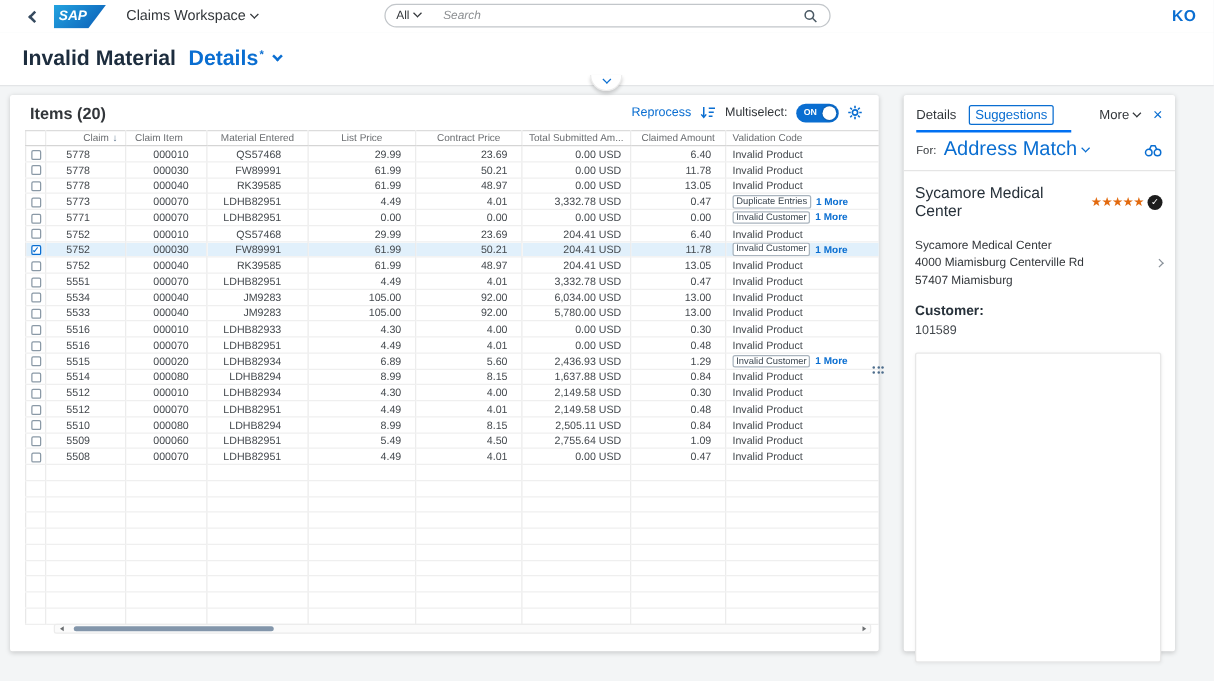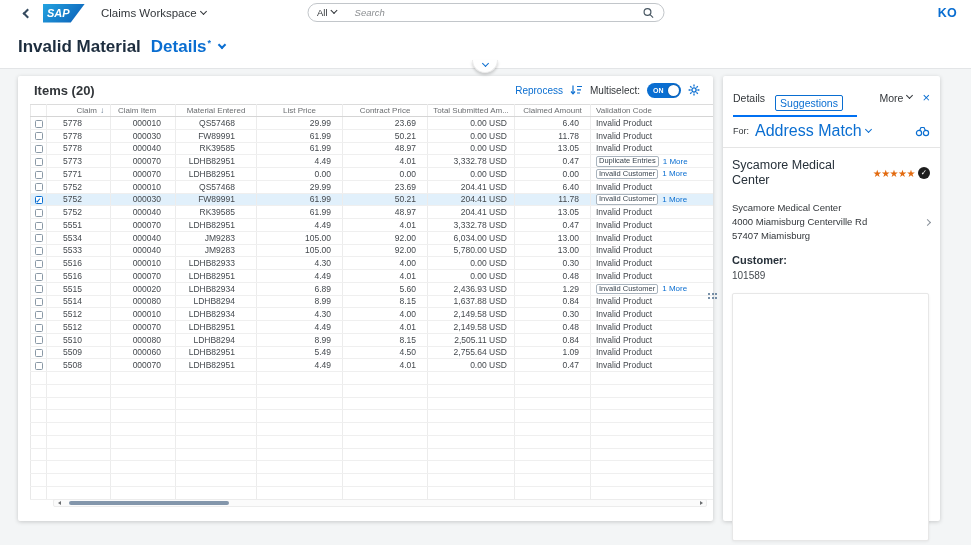--- a/index.html
+++ b/index.html
@@ -25,21 +25,21 @@
   .variant-title { font-size:17px; font-weight:bold; color:var(--accent,#0a6ed1); margin-left:10px; display:flex; align-items:flex-start; cursor:pointer; }
   .variant-sup { font-size:9px; margin-left:1px; margin-top:1px; }
   .variant-title .chev { width:6px; height:6px; border-width:2px; margin-left:8px; top:5px; }
 
   .collapse-btn { position:absolute; left:472px; top:60px; width:26px; height:13px; background:#fff; border:1px solid #ececec; border-top:none; border-radius:0 0 13px 13px; box-shadow:0 2px 3px rgba(0,0,0,.18); display:flex; justify-content:center; align-items:flex-start; cursor:pointer; z-index:5; color:var(--accent,#0a6ed1); }
   .collapse-btn .chev { margin:1px 0 0 0; top:0; }
 
   
   .content { position:absolute; top:68px; left:0; right:0; bottom:0; background:#f3f5f6; border-top:1px solid #e3e5e7; }
   .card { position:absolute; top:7px; background:#fff; border-radius:2px; box-shadow:0 1px 4px rgba(0,0,0,.18); }
-  .items-card { left:18px; width:695px; height:445px; }
+  .items-card { left:8px; width:695px; height:445px; }
   .panel-card { left:723px; width:217px; height:445px; }
 
   
   .items-header { height:28px; display:flex; align-items:center; padding:0 13px 0 16px; }
   .items-title { font-size:13px; font-weight:bold; color:#32363a; }
   .toolbar { margin-left:auto; display:flex; align-items:center; gap:7px; }
   .link-btn { color:var(--accent,#0a6ed1); font-size:10px; cursor:pointer; }
   .tool-icon { display:flex; align-items:center; cursor:pointer; }
   .ms-label { font-size:10px; color:#32363a; }
   .switch { width:34px; height:15px; border-radius:8px; background:var(--accent,#0a6ed1); position:relative; cursor:pointer; display:flex; align-items:center; }
@@ -61,37 +61,37 @@
   td:nth-child(4) { text-align:right; padding-right:21px; }
   th:nth-child(5), th:nth-child(6), th:nth-child(7), th:nth-child(8) { text-align:center; }
   td:nth-child(5), td:nth-child(6) { text-align:right; padding-right:11px; }
   td:nth-child(7) { text-align:right; padding-right:7px; }
   td:nth-child(8) { text-align:right; padding-right:11px; }
   th:nth-child(9), td:nth-child(9) { text-align:left; padding-left:5px; }
   .checkbox { display:inline-block; width:8px; height:8px; border:1px solid #8a99a6; border-radius:1.5px; background:#fff; font-size:7px; line-height:7px; text-align:center; color:var(--accent,#0a6ed1); vertical-align:middle; cursor:pointer; }
   .checkbox.checked { border-color:var(--accent,#0a6ed1); font-weight:bold; }
   .sort-glyph { color:#5b738b; font-size:8px; margin-left:3px; }
   .vtag { display:inline-block; border:1px solid #a9b4be; border-radius:2px; font-size:7.5px; line-height:8.5px; padding:0 2px; color:#3b4650; background:#fff; margin-right:4px; vertical-align:middle; }
-  .more-link { color:var(--accent,#0a6ed1); font-size:8px; font-weight:normal; cursor:pointer;margin-top:32px; }
+  .more-link { color:var(--accent,#0a6ed1); font-size:8px; font-weight:bold; cursor:pointer;margin-top:32px; }
 
   .grip { position:absolute; right:-4px; top:212px; width:9px; height:16px; display:flex; flex-wrap:wrap; align-content:center; justify-content:center; gap:1.5px; cursor:col-resize; }
   .grip i { width:2px; height:2px; border-radius:50%; background:#4d6d8c; }
 
   
   .scrollbar { position:absolute; left:35px; right:6px; bottom:14px; height:8px; background:#fbfbfb; border:1px solid #ececec; border-radius:2px; display:flex; align-items:center; }
   .sb-arrow { width:10px; height:100%; display:flex; align-items:center; justify-content:center; cursor:pointer; }
   .tri-left { width:0; height:0; border-top:2.5px solid transparent; border-bottom:2.5px solid transparent; border-right:3.5px solid #6a6d70; }
   .tri-right { width:0; height:0; border-top:2.5px solid transparent; border-bottom:2.5px solid transparent; border-left:3.5px solid #6a6d70; }
   .sb-track { flex:1; position:relative; height:100%; }
   .sb-thumb { position:absolute; left:5px; top:1px; height:4px; width:160px; border-radius:2px; background:#8396ab; cursor:grab; }
 
   
   .tabs { display:flex; align-items:center; padding:8px 10px 6px 10px; position:relative; }
   .tab { font-size:10.5px; color:#32363a; cursor:pointer; margin-right:10px; }
-  .tab.selected { color:var(--accent,#0a6ed1); border:1px solid var(--accent,#0a6ed1); border-radius:2px; padding:1px 4px;margin-top:11px; }
+  .tab.selected { color:var(--accent,#0a6ed1); border:1px solid var(--accent,#0a6ed1); border-radius:2px; padding:1px 4px; }
   .tab-underline { position:absolute; left:10px; bottom:0; width:124px; height:2px; background:#0070f2; }
   .more-btn { margin-left:auto; font-size:10.5px; color:#32363a; display:flex; align-items:center; cursor:pointer; }
   .close-btn { margin-left:10px; color:var(--accent,#0a6ed1); font-size:13px; line-height:12px; cursor:pointer; }
   .for-row { display:flex; align-items:center; padding:5px 10px 7px 10px; border-bottom:1px solid #e5e5e5; }
   .for-label { font-size:9px; color:#32363a; margin-right:6px; }
   .match-select { font-size:16px; font-weight:normal; color:var(--accent,#0a6ed1); display:flex; align-items:center; cursor:pointer; }
   .find-icon { margin-left:auto; display:flex; cursor:pointer; }
 
   .sg-body { padding:10px 10px 0 9px; }
   .sg-head { display:flex; align-items:flex-start; }

